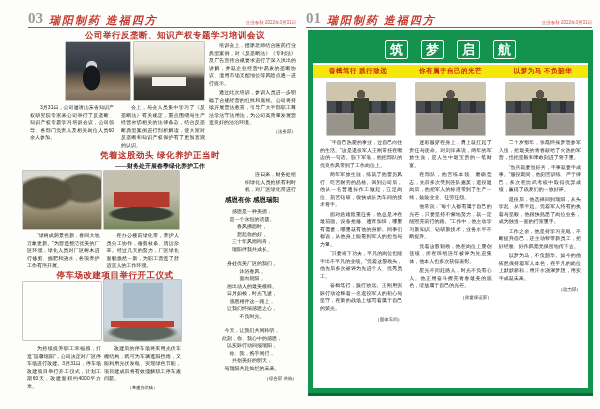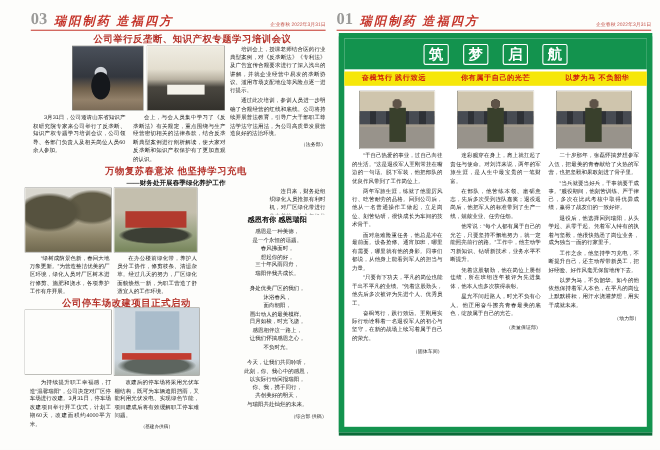--- a/index.html
+++ b/index.html
@@ -89,21 +89,21 @@
     <div class="txt" style="left:209px;top:42px;width:87px;height:110px;">
       <p>培训会上，授课老师结合医药行业典型案例，对《反垄断法》《专利法》及广告宣传合规要求进行了深入浅出的讲解，并就企业经营中易发的垄断协议、滥用市场支配地位等风险点逐一进行提示。</p>
       <p>通过此次培训，参训人员进一步明确了合规经营的红线和底线。公司将持续开展普法教育，引导广大干部职工尊法学法守法用法，为公司高质量发展营造良好的法治环境。</p>
       <p class="attr">（法务部）</p>
     </div>
     <div class="txt cols2" style="left:30px;top:104px;width:175px;height:45px;">
       <p>3月31日，公司邀请山东省知识产权研究院专家来公司举行了反垄断、知识产权专题学习培训会议，公司领导、各部门负责人及相关岗位人员60余人参加。</p>
       <p>会上，与会人员集中学习了《反垄断法》有关规定，重点围绕与生产经营密切相关的法律条款，结合反垄断典型案例进行剖析解读，使大家对反垄断和知识产权保护有了更加直观的认识。</p>
     </div>
 
-    <h2 class="hl" style="left:23px;top:151px;width:274px;">万物复苏春意浓 他坚持学习充电</h2>
+    <h2 class="hl" style="left:23px;top:151px;width:274px;">凭着这股劲头 绿化养护正当时</h2>
     <div class="sub" style="left:23px;top:162px;width:274px;">——财务处开展春季绿化养护工作</div>
     <div class="photo pC" style="left:23px;top:171px;width:78px;height:58px;"></div>
     <div class="photo pD" style="left:104px;top:171px;width:75px;height:58px;"></div>
     <div class="txt" style="left:245px;top:171px;width:51px;height:24px;">
       <p>连日来，财务处组织绿化人员抢抓有利时机，对厂区绿化带进行集中养护，为全年绿化工作打下良好基础。</p>
 
     </div>
     <div class="txt cols2" style="left:27px;top:232px;width:152px;height:38px;">
       <p>“绿树成荫景色新，春回大地万象更新。”为营造整洁优美的厂区环境，绿化人员对厂区树木进行修剪、施肥和浇水，各项养护工作有序开展。</p>
       <p>在办公楼前绿化带，养护人员分工协作，修剪枝条、清运杂草。经过几天的努力，厂区绿化面貌焕然一新，为职工营造了舒适宜人的工作环境。</p>
@@ -129,21 +129,21 @@
       <div class="pline"></div>
       <div class="pline">今天，让我们共同聆听，</div>
       <div class="pline">此刻，你、我心中的感恩，</div>
       <div class="pline">以实际行动回报瑞阳，</div>
       <div class="pline">你、我，携手同行，</div>
       <div class="pline">共创美好的明天，</div>
       <div class="pline">与瑞阳共赴灿烂的未来。</div>
       <div class="attr">（综合部 供稿）</div>
     </div>
 
-    <h2 class="hl" style="left:23px;top:271px;width:184px;">公司停车场改建项目正式启动</h2>
+    <h2 class="hl" style="left:23px;top:271px;width:184px;">停车场改建项目举行开工仪式</h2>
     <div class="photo pE" style="left:23px;top:282px;width:78px;height:58px;"></div>
     <div class="photo pF" style="left:104px;top:280px;width:77px;height:61px;"></div>
     <div class="txt" style="left:27px;top:345px;width:74px;height:50px;">
       <p>为持续提升职工幸福感，打造“温馨瑞阳”，公司决定对厂区停车场进行改建。3月31日，停车场改建项目举行开工仪式，计划工期60天，改建面积约4000平方米。</p>
     </div>
     <div class="txt" style="left:104px;top:345px;width:77px;height:50px;">
       <p>改建后的停车场将采用光伏车棚结构，既可为车辆遮阳挡雨，又能利用光伏发电、实现绿色节能，项目建成后将有效缓解职工停车难问题。</p>
       <p class="cap">（基建办供稿）</p>
     </div>
   </section>

